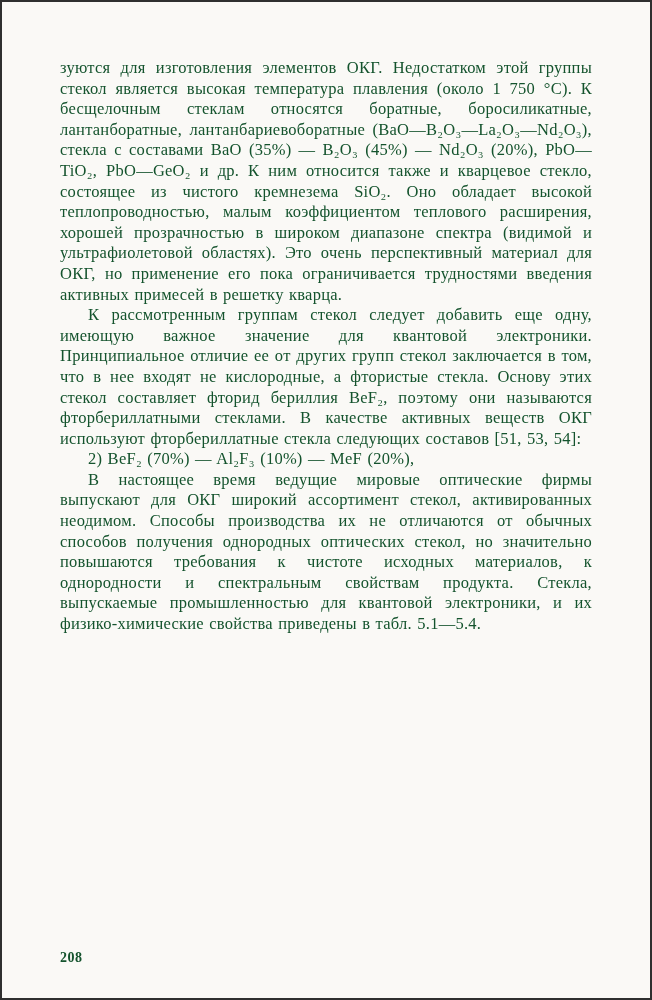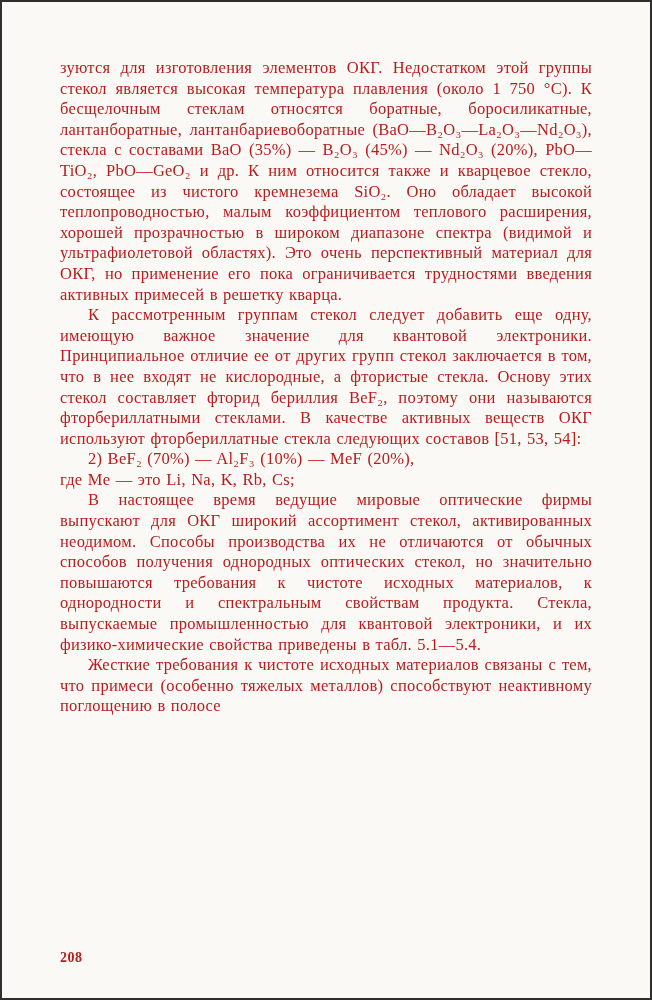--- a/index.html
+++ b/index.html
@@ -9,21 +9,21 @@
   }
   .page {
     position: relative;
     width: 652px;
     height: 1000px;
     box-sizing: border-box;
     background: #faf9f6;
     border: 2px solid #2f2f2f;
     overflow: hidden;
     font-family: "Liberation Serif", "DejaVu Serif", serif;
-    color: #b91c1c;
+    color: #14532d;
   }
   .text-block {
     position: absolute;
     top: 56px;
     left: 58px;
     right: 58px;
     font-size: 16.5px;
     line-height: 20.6px;
     letter-spacing: 0.25px;
     word-spacing: 1px;
@@ -56,24 +56,22 @@
 <div class="page">
   <div class="text-block">
 
     <p class="noindent">зуются для изготовления элементов ОКГ. Недостатком этой группы стекол является высокая температура плавления (около 1 750 °С). К бесщелочным стеклам относятся боратные, боросиликатные, лантанборатные, лантанбариевоборатные (BaO—B₂O₃—La₂O₃—Nd₂O₃), стекла с составами BaO (35%) — B₂O₃ (45%) — Nd₂O₃ (20%), PbO—TiO₂, PbO—GeO₂ и др. К ним относится также и кварцевое стекло, состоящее из чистого кремнезема SiO₂. Оно обладает высокой теплопроводностью, малым коэффициентом теплового расширения, хорошей прозрачностью в широком диапазоне спектра (видимой и ультрафиолетовой областях). Это очень перспективный материал для ОКГ, но применение его пока ограничивается трудностями введения активных примесей в решетку кварца.</p>
 
     <p class="indent"><span>К рассмотренным группам стекол следует добавить еще одну, имеющую важное значение для квантовой электроники. Принципиальное отличие ее от других групп стекол заключается в том, что в нее входят не кислородные, а фтористые стекла. Основу этих стекол составляет фторид бериллия BeF₂, поэтому они называются </span><span class="italic-seg">фторбериллатными стеклами.</span><span> В качестве активных веществ ОКГ используют фторбериллатные стекла следующих составов [51, 53, 54]:</span></p>
 
 
     <p class="indent">2) BeF₂ (70%) — Al₂F₃ (10%) — MeF (20%),</p>
 
-    <p class="noindent">где Me — это Li, Na, K, Rb, Cs;</p>
 
 
 
     <p class="indent">В настоящее время ведущие мировые оптические фирмы выпускают для ОКГ широкий ассортимент стекол, активированных неодимом. Способы производства их не отличаются от обычных способов получения однородных оптических стекол, но значительно повышаются требования к чистоте исходных материалов, к однородности и спектральным свойствам продукта. Стекла, выпускаемые промышленностью для квантовой электроники, и их физико-химические свойства приведены в табл. 5.1—5.4.</p>
 
-    <p class="indent">Жесткие требования к чистоте исходных материалов связаны с тем, что примеси (особенно тяжелых металлов) способствуют неактивному поглощению в полосе</p>
 
   </div>
 
   <div class="page-number">208</div>
 </div>
 
 </body></html>

